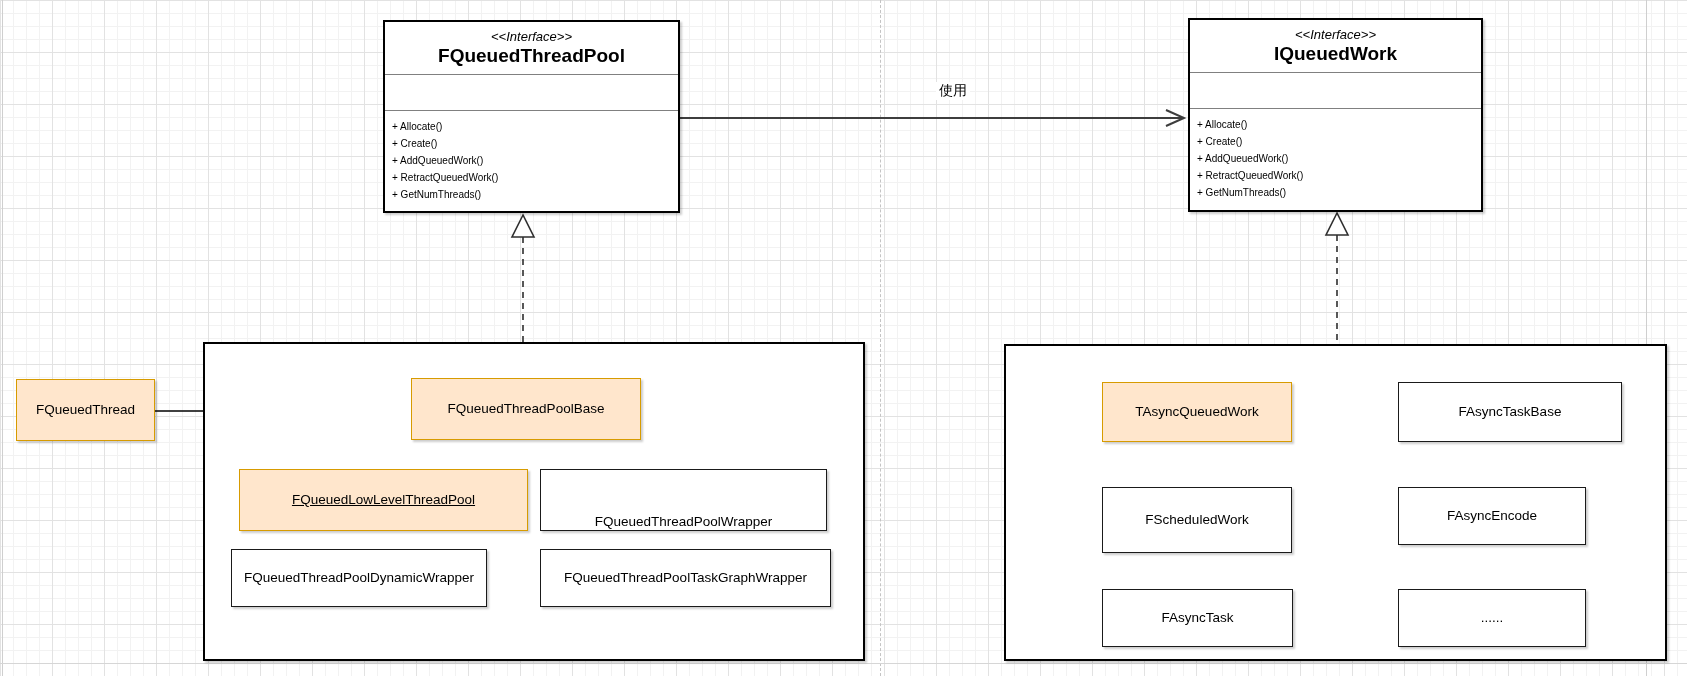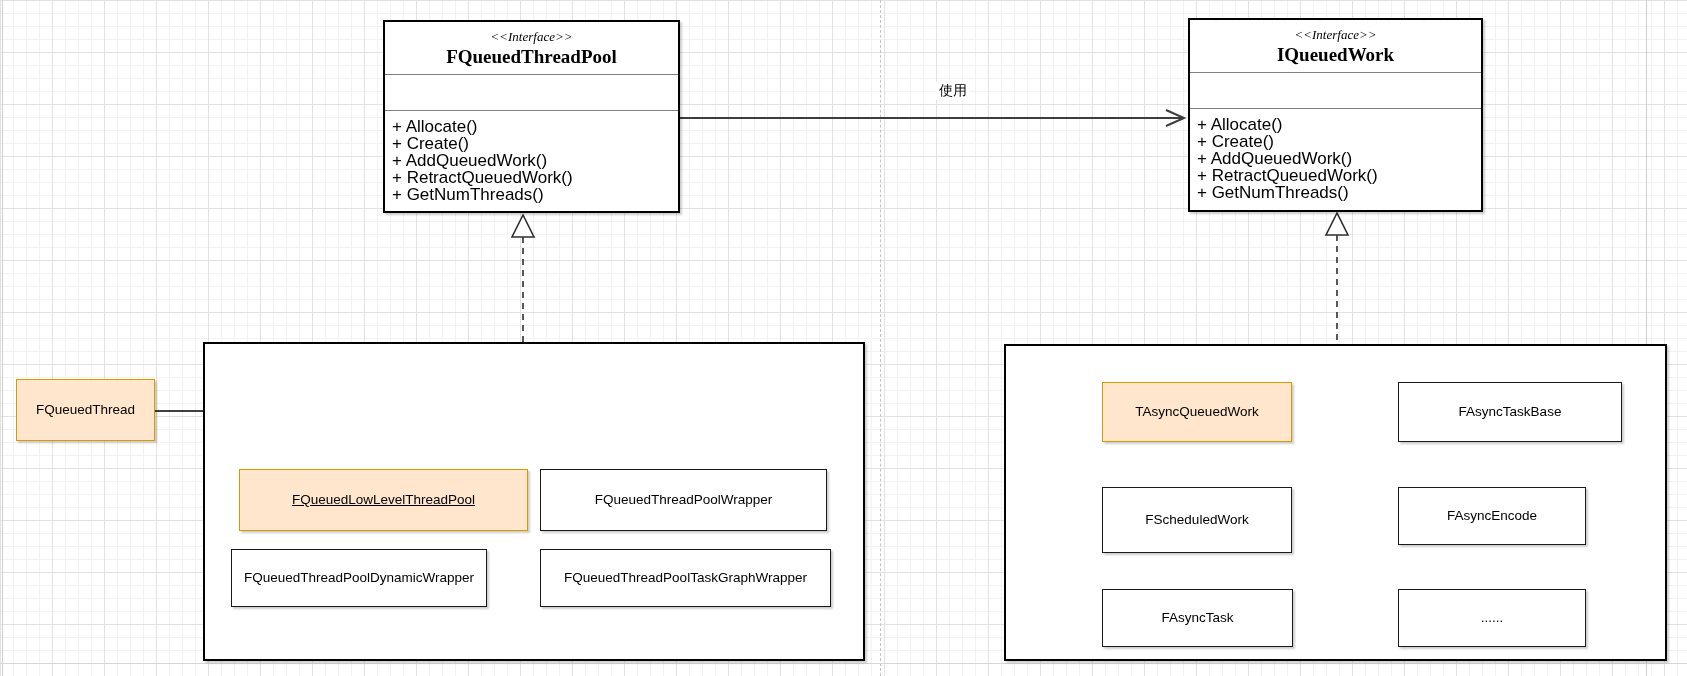--- a/index.html
+++ b/index.html
@@ -21,25 +21,25 @@
   .vline.dashed{border-left-style:dashed;border-left-color:#c4c4c4;}
   .hline{position:absolute;left:0;right:0;height:0;border-top:1px solid #d6d6d6;z-index:0;}
   #connectors{position:absolute;left:0;top:0;z-index:1;}
   .shape{position:absolute;box-sizing:border-box;background:#fff;z-index:2;
          box-shadow:2px 2px 2px rgba(0,0,0,0.20);}
   .container-box{border:2px solid #000;background:#fff;}
   .class-box{border:1.5px solid #1a1a1a;display:flex;align-items:center;justify-content:center;
              font-size:13.5px;text-align:center;line-height:1.2;}
   .class-box.orange{background:#ffe6cc;border:1.5px solid #d79b00;}
   .iface{border:2px solid #000;}
-  .iface .hdr{height:52px;display:flex;flex-direction:column;align-items:center;justify-content:center;font-family:Liberation Serif, serif;}
+  .iface .hdr{height:52px;display:flex;flex-direction:column;align-items:center;justify-content:center;}
   .iface .stereo{font-style:italic;font-size:13px;}
   .iface .iname{font-weight:bold;font-size:19px;margin-top:1px;}
   .iface .empty{height:35px;border-top:1px solid #808080;border-bottom:1px solid #808080;}
-  .iface .methods{padding:7px 0 0 7px;font-size:17px;line-height:17px;}
+  .iface .methods{padding:7px 0 0 7px;font-size:10px;line-height:17px;}
   .edge-label{position:absolute;z-index:2;background:#ffffff;padding:0 3px;font-size:14px;}
 </style>
 </head>
 <body>
 
 <div id="canvas">
 
   <div class="vline" style="left:2px;"></div>
   <div class="vline dashed" style="left:880px;"></div>
   <div class="vline" style="left:1646px;"></div>
@@ -100,24 +100,27 @@
     </div>
   </div>
 
   <div class="shape container-box" style="left:203px;top:342px;width:662px;height:319px;"></div>
   <div class="shape container-box" style="left:1004px;top:344px;width:663px;height:317px;"></div>
 
   <div class="shape class-box orange" style="left:16px;top:379px;width:139px;height:62px;">
     <span>FQueuedThread</span>
   </div>
 
+  <div class="shape class-box orange" style="left:411px;top:378px;width:230px;height:62px;">
+    <span>FQueuedThreadPoolBase</span>
+  </div>
   <div class="shape class-box orange" style="left:239px;top:469px;width:289px;height:62px;text-decoration:underline;">
     <span>FQueuedLowLevelThreadPool</span>
   </div>
-  <div class="shape class-box" style="left:540px;top:469px;width:287px;height:62px;">
+  <div class="shape class-box" style="left:540px;top:469px;width:287px;height:62px;align-items:flex-end;">
     <span>FQueuedThreadPoolWrapper</span>
   </div>
   <div class="shape class-box" style="left:231px;top:549px;width:256px;height:58px;text-align:center;">
     <span>FQueuedThreadPoolDynamicWrapper</span>
   </div>
   <div class="shape class-box" style="left:540px;top:549px;width:291px;height:58px;">
     <span>FQueuedThreadPoolTaskGraphWrapper</span>
   </div>
 
   <div class="shape class-box orange" style="left:1102px;top:382px;width:190px;height:60px;">

